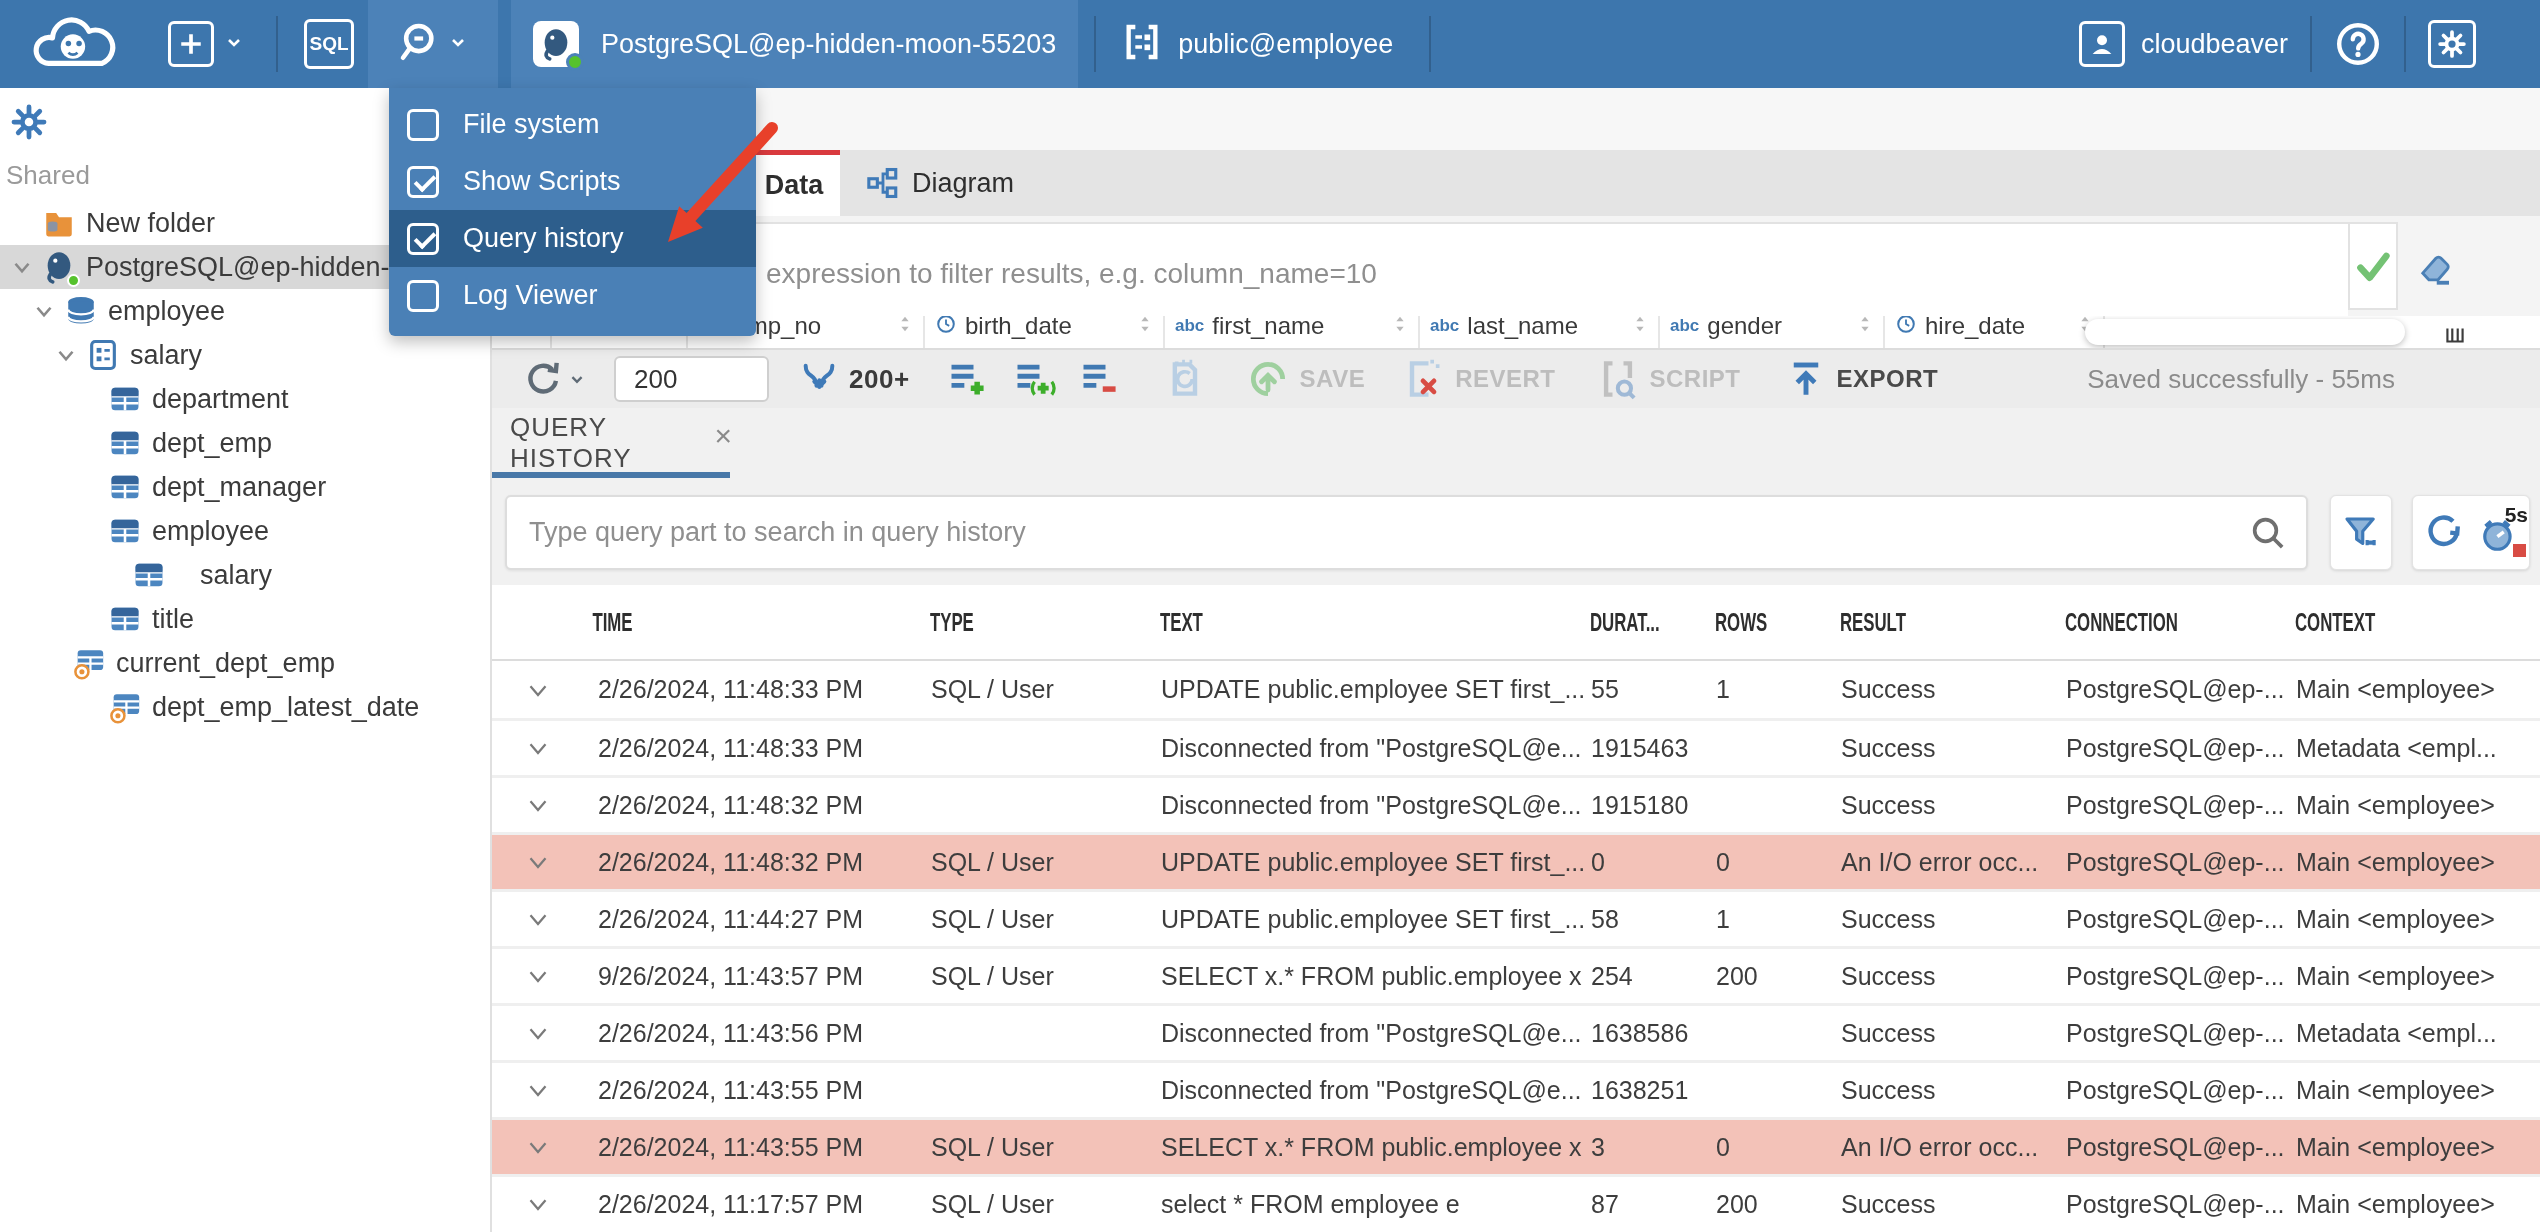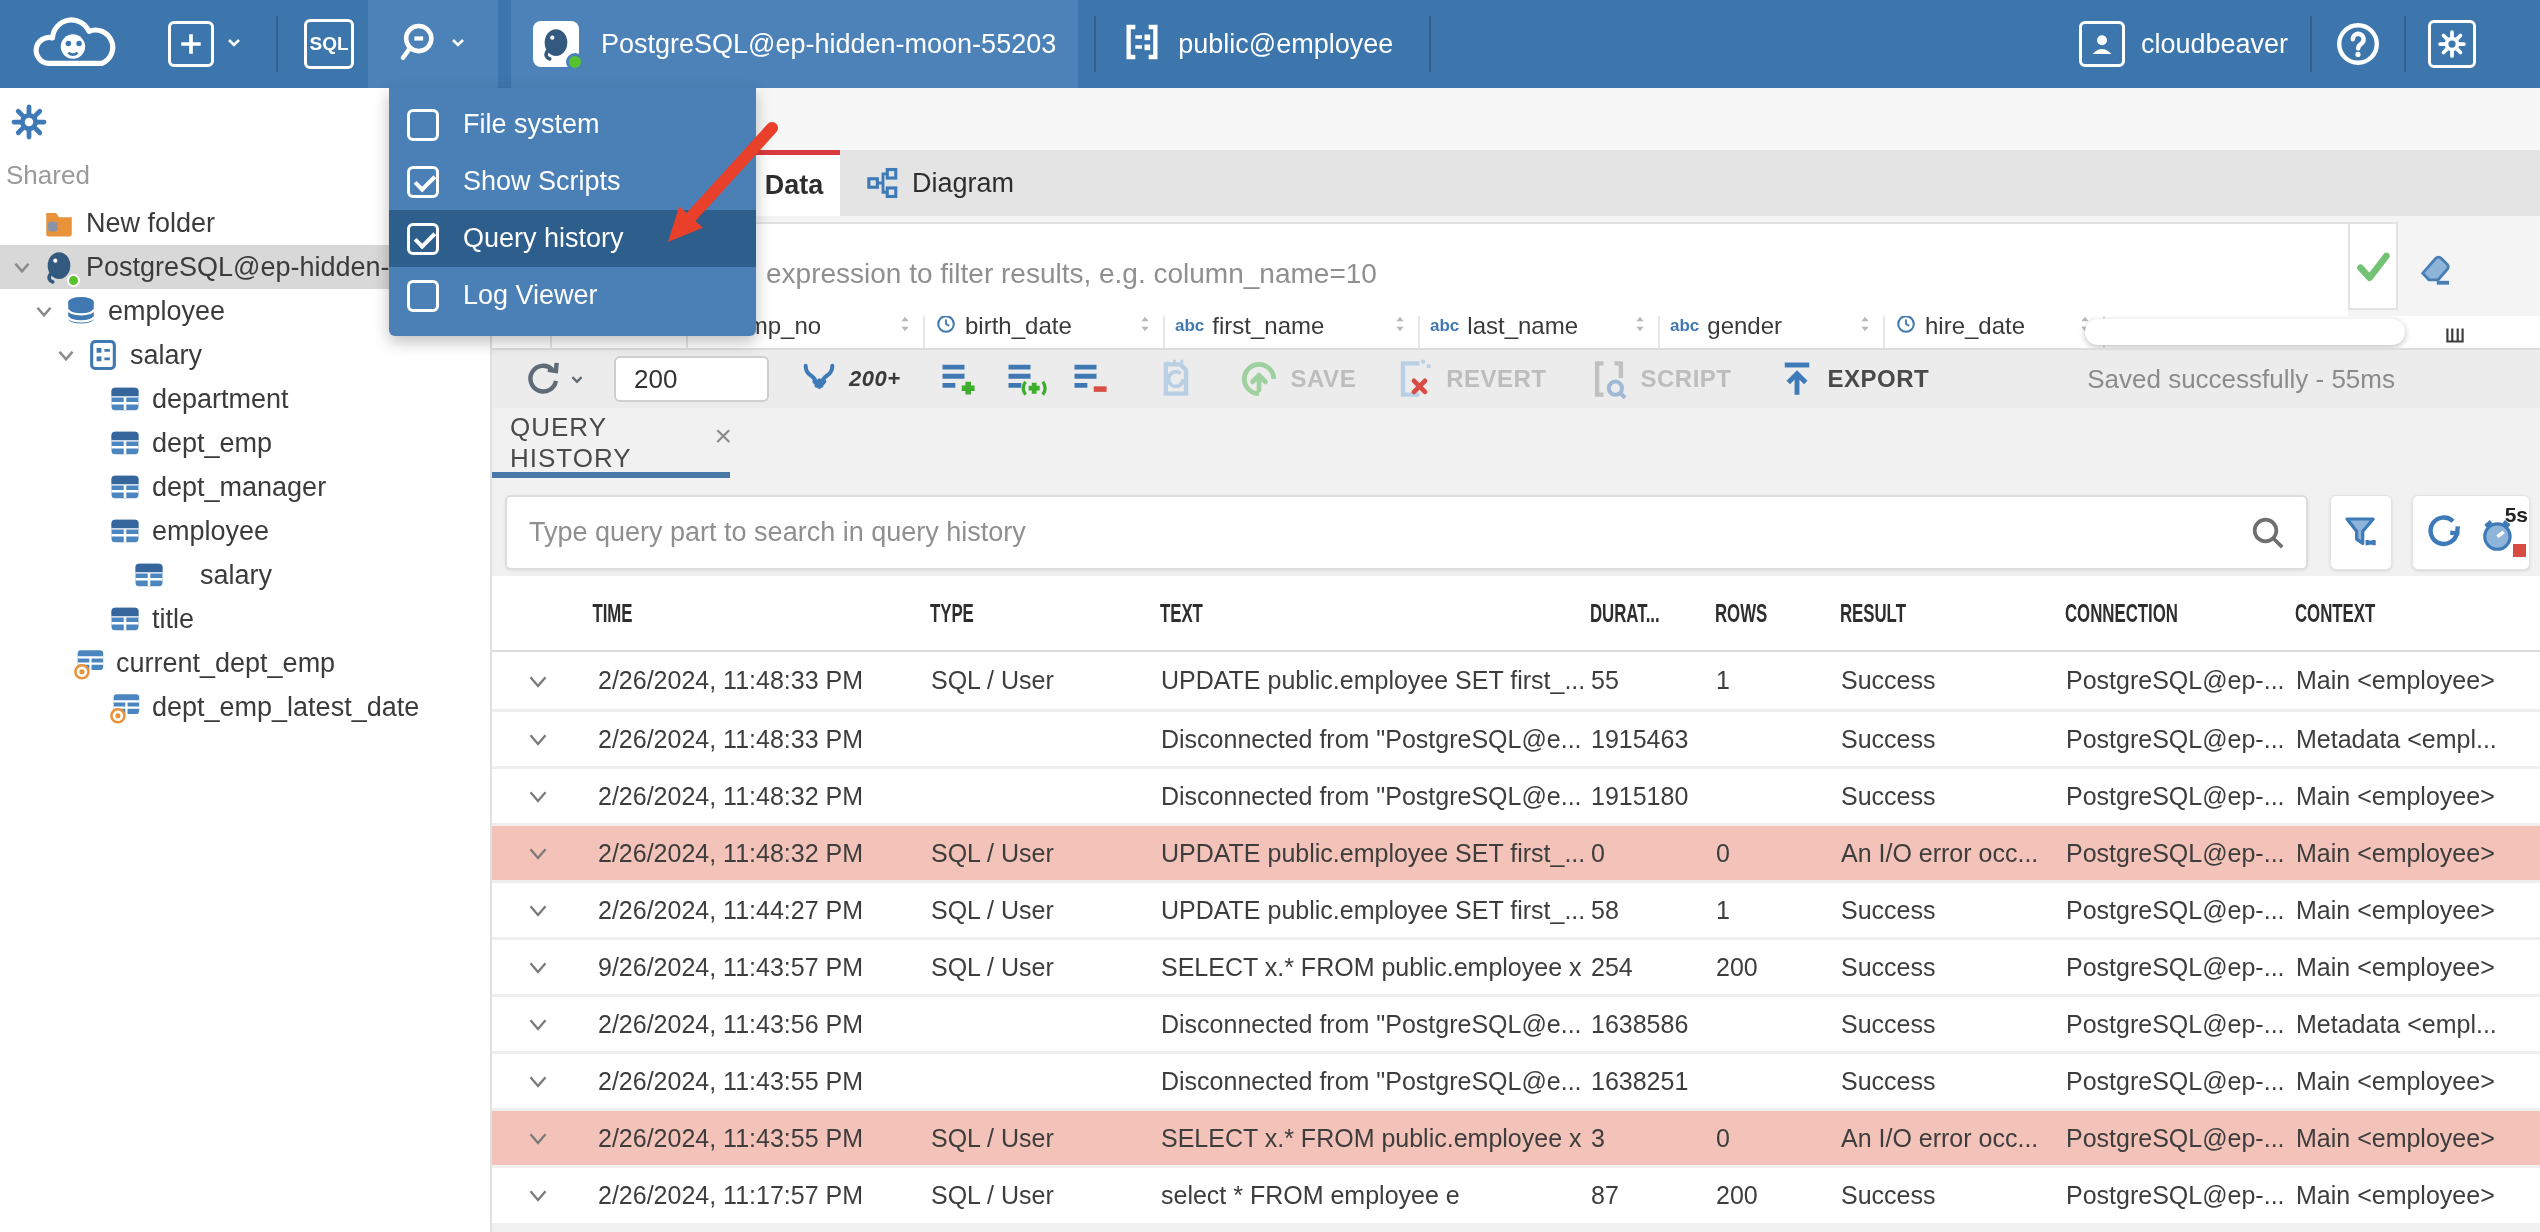--- a/index.html
+++ b/index.html
@@ -73,21 +73,21 @@
   .t-num, .t-abc { font-size:17px; font-weight:bold; color:#4079b2; }
   .sl-sort { margin-left:auto; margin-right:8px; }
   .sl-pill { position:absolute; left:1593px; top:3px; width:320px; height:26px; background:#fff; border-radius:13px;
              box-shadow:0 2px 6px rgba(0,0,0,.25); }
   .sl-corner { position:absolute; left:1950px; top:6px; }
 
   .toolbar { position:absolute; left:0; top:260px; width:2048px; height:60px; background:#ececec;
              border-top:2px solid #dcdcdc; display:flex; align-items:center; }
   .ti { display:flex; align-items:center; flex:0 0 auto; cursor:pointer; }
   .ti-label { font-size:24px; font-weight:bold; letter-spacing:.5px; margin-left:10px; }
-  .lbl-dis { color:#bdbdbd; } .lbl-dark { color:#4a4a4a; } .lbl-plain { color:#3a3a3a; font-size:22px;font-style:italic; }
+  .lbl-dis { color:#bdbdbd; } .lbl-dark { color:#4a4a4a; } .lbl-plain { color:#3a3a3a; font-size:26px; }
   .rowlimit { width:155px; height:46px; border:2px solid #cfcfcf; border-radius:6px; font-size:26px;
               color:#333; padding-left:18px; outline:none; background:#fff; }
   .status { margin-left:auto; margin-right:145px; font-size:26px; color:#8b8b8b; white-space:nowrap; }
 
   .panel { position:absolute; left:0; top:320px; width:2048px; height:824px; background:#f1f1f1; }
   .ph-tabrow { position:relative; height:70px; }
   .ph-tab { position:absolute; left:10px; top:0; width:230px; height:70px; display:flex; align-items:center; cursor:pointer; }
   .ph-tab-label { font-size:26px; color:#4a4a4a; letter-spacing:1px; margin-left:8px; }
   .ph-close { font-size:30px; color:#8a8a8a; margin-left:18px; margin-top:-14px; cursor:pointer; }
   .ph-underline { position:absolute; left:0; top:64px; width:238px; height:6px; background:#4878a8; }
@@ -99,21 +99,21 @@
   .search-input::placeholder { color:#8f8f8f; }
   .search-glass { position:absolute; left:1756px; top:35px; }
   .btn-white { position:absolute; top:17px; height:75px; background:#fff; border:1px solid #e3e3e3; border-radius:6px;
                box-shadow:0 1px 3px rgba(0,0,0,.12); display:flex; align-items:center; justify-content:center; cursor:pointer; }
   .btn-funnel { left:1838px; width:62px; }
   .btn-group { left:1920px; width:118px; gap:14px; }
   .timer-wrap { position:relative; width:40px; height:44px; }
   .timer-5s { position:absolute; right:-8px; top:-8px; font-size:21px; font-weight:bold; color:#222; }
   .timer-sq { position:absolute; right:-6px; bottom:-2px; width:13px; height:13px; background:#d84c44; }
 
-  .htable { position:absolute; left:0; top:168px; width:2048px; height:647px; background:#fff; }
+  .htable { position:absolute; left:0; top:177px; width:2048px; height:647px; background:#fff; }
   .hgrid { display:grid; grid-template-columns:75px 358px 230px 430px 125px 125px 225px 230px 1fr; align-items:center; }
   .hhead { height:76px; border-bottom:2px solid #dcdcdc; }
   .hhead span { font-size:25px; font-weight:bold; color:#2e2e2e; display:inline-block;
                 transform:scaleX(.82); transform-origin:left; white-space:nowrap; }
   .hc { padding-left:6px; white-space:nowrap; overflow:hidden; font-size:25px; color:#3d3d3d; }
   .hc.c1 { padding-left:31px; }
   .h-row { height:57px; cursor:pointer; background:#fff; }
   .h-row + .h-row { border-top:3px solid #efefef; }
   .h-row.error { background:#f3c2b8; }
   .h-chev { display:flex; justify-content:flex-end; padding-right:14px; }

